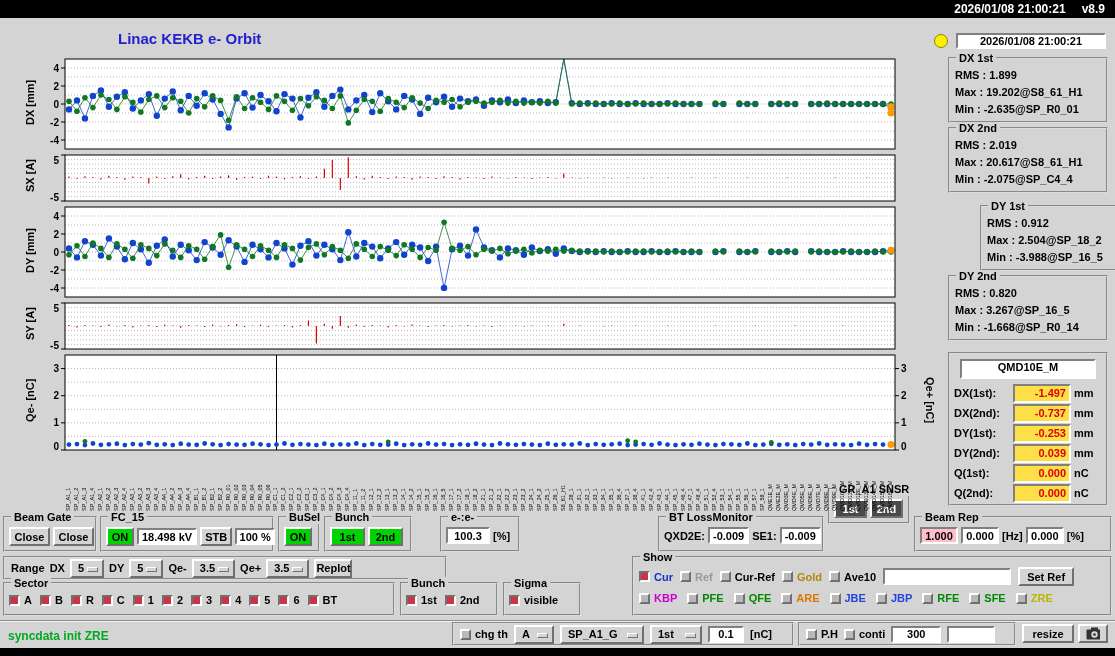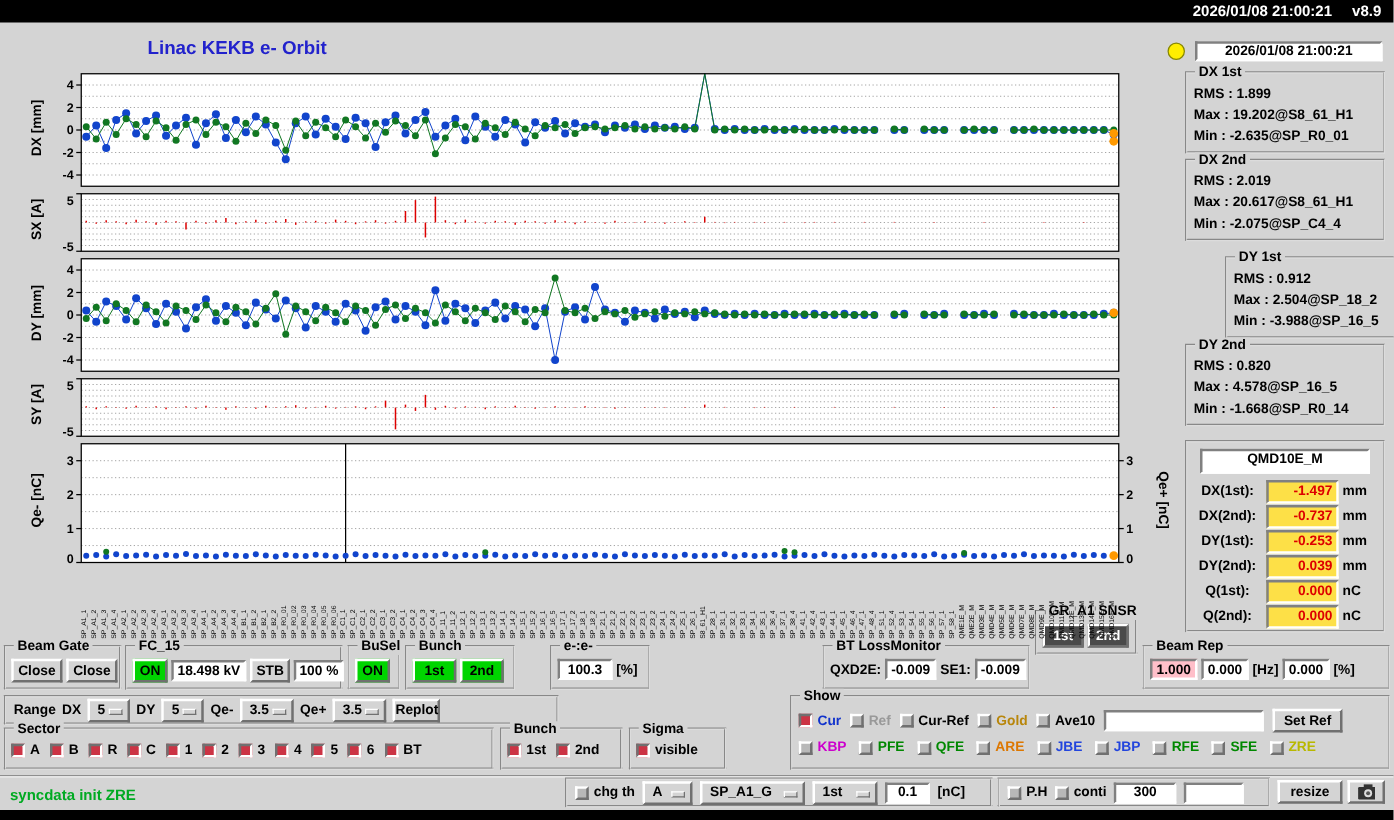--- a/index.html
+++ b/index.html
@@ -26,21 +26,21 @@
   .statbox{position:absolute;left:948px;width:160px;border:2px groove #dcdcdc;
            box-sizing:border-box;padding:8px 5px 2px;background:#d4d4d4;}
   .statline{font-weight:bold;font-size:11px;line-height:17px;white-space:nowrap;}
   .glabel{position:absolute;top:-7px;left:6px;background:#d4d4d4;padding:0 3px;
           font-weight:bold;font-size:11px;line-height:13px;white-space:nowrap;}
   .monbox{position:absolute;left:948px;top:352px;width:160px;height:154px;
           border:2px groove #dcdcdc;box-sizing:border-box;padding:5px 4px;}
   .montitle{background:#fff;border:2px solid;border-color:#808080 #fff #fff #808080;
             text-align:center;font-weight:bold;height:16px;line-height:13px;margin:0 6px 4px;}
   .monrow{display:flex;align-items:center;gap:3px;height:20px;}
-  .monlabel{width:56px;text-align:center;font-weight:bold;}
+  .monlabel{width:56px;text-align:left;font-weight:bold;}
   .monval{width:48px;height:15px;background:#fde047;border:2px solid;
           border-color:#808080 #fff #fff #808080;color:#dd0000;font-weight:bold;
           text-align:right;padding:0 3px;line-height:14px;}
   .monunit{font-weight:bold;}
   .group{position:absolute;border:2px groove #dcdcdc;box-sizing:border-box;background:#d4d4d4;}
   .grow{display:flex;align-items:center;gap:3px;padding:9px 4px 0;}
   .btn{background:#d4d4d4;border:2px solid;border-color:#fff #707070 #707070 #fff;
        height:19px;padding:0 6px;font-weight:bold;font-size:11px;font-family:inherit;
        display:inline-flex;align-items:center;justify-content:center;box-sizing:border-box;cursor:default;}
   .btn.green{background:#00d400;}
@@ -377,21 +377,21 @@
     </div>
     <div class="statbox" style="top: 205px; height: 66px; margin-left: 32px;">
       <span class="glabel">DY 1st</span>
       <div class="statline">RMS : 0.912</div>
       <div class="statline">Max : 2.504@SP_18_2</div>
       <div class="statline">Min : -3.988@SP_16_5</div>
     </div>
     <div class="statbox" style="top: 275px; height: 66px;">
       <span class="glabel">DY 2nd</span>
       <div class="statline">RMS : 0.820</div>
-      <div class="statline">Max : 4.578@SP_16_5</div>
+      <div class="statline">Max : 3.267@SP_16_5</div>
       <div class="statline">Min : -1.668@SP_R0_14</div>
     </div>
     <div class="monbox">
       <div class="montitle">QMD10E_M</div>
       <div class="monrow">
         <span class="monlabel">DX(1st):</span>
         <span class="monval">-1.497</span>
         <span class="monunit">mm</span>
       </div>
       <div class="monrow">

